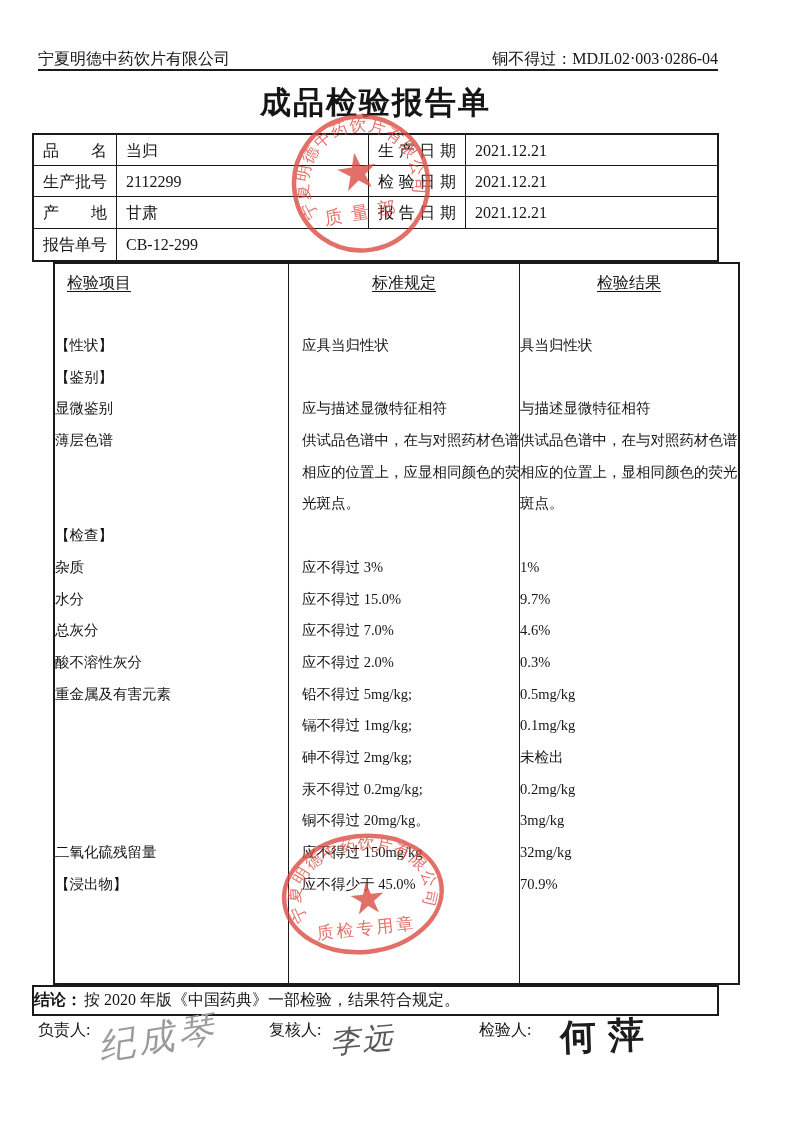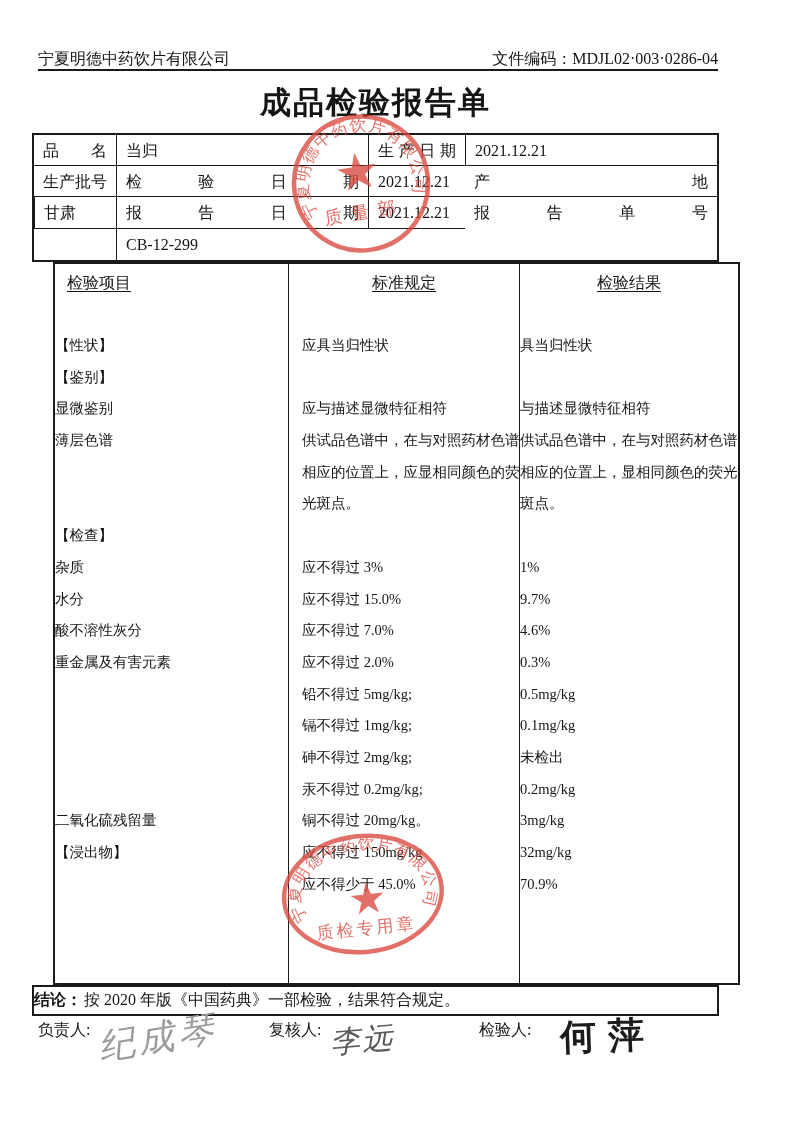--- a/index.html
+++ b/index.html
@@ -62,34 +62,35 @@
   .stamp-bottom { left:278px; top:830px; transform:rotate(-6deg); }
 </style>
 </head>
 <body>
 
 <div class="page">
 
   <div class="hdr">
     <span>宁夏明德中药饮片有限公司</span>
     <span>
-      <span>文件编码：</span><span>MDJL02·003·0286-04</span>
+      <span>铜不得过：</span><span>MDJL02·003·0286-04</span>
     </span>
   </div>
   <div class="rule"></div>
 
   <div class="title">成品检验报告单</div>
 
   <div class="info">
     <div class="cell bb jl">品名</div>
     <div class="cell bb bl">当归</div>
     <div class="cell bb bl jl">生产日期</div>
     <div class="cell bb bl">2021.12.21</div>
 
     <div class="cell bb jl">生产批号</div>
+    <div class="cell bb bl">2112299</div>
     <div class="cell bb bl jl">检验日期</div>
     <div class="cell bb bl">2021.12.21</div>
 
     <div class="cell bb jl">产地</div>
     <div class="cell bb bl">甘肃</div>
     <div class="cell bb bl jl">报告日期</div>
     <div class="cell bb bl">2021.12.21</div>
 
     <div class="cell jl">报告单号</div>
     <div class="cell bl span3">CB-12-299</div>
@@ -103,20 +104,21 @@
       <div class="rows">
           <div class="tline">【性状】</div>
           <div class="tline">【鉴别】</div>
           <div class="tline">显微鉴别</div>
           <div class="tline">薄层色谱</div>
           <div class="tline"></div>
           <div class="tline"></div>
           <div class="tline">【检查】</div>
           <div class="tline">杂质</div>
           <div class="tline">水分</div>
+          <div class="tline">总灰分</div>
           <div class="tline">酸不溶性灰分</div>
           <div class="tline">重金属及有害元素</div>
           <div class="tline"></div>
           <div class="tline"></div>
           <div class="tline"></div>
           <div class="tline"></div>
           <div class="tline">二氧化硫残留量</div>
           <div class="tline">【浸出物】</div>
         </div>
     </div>

